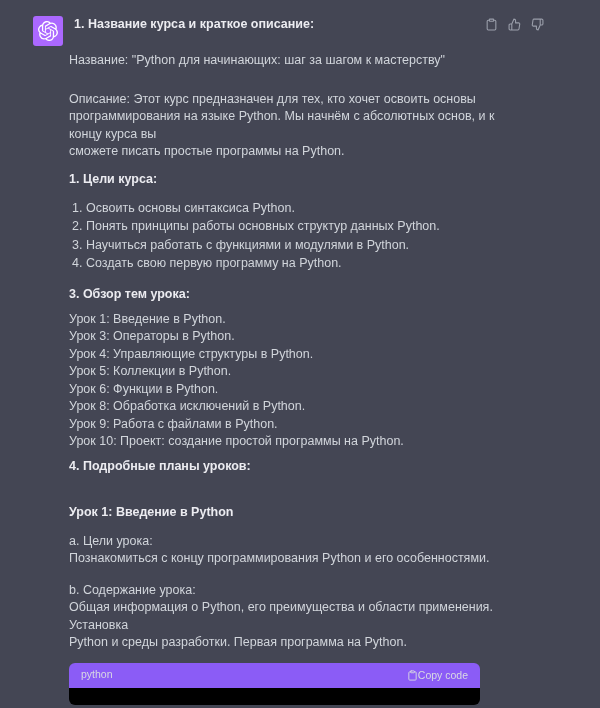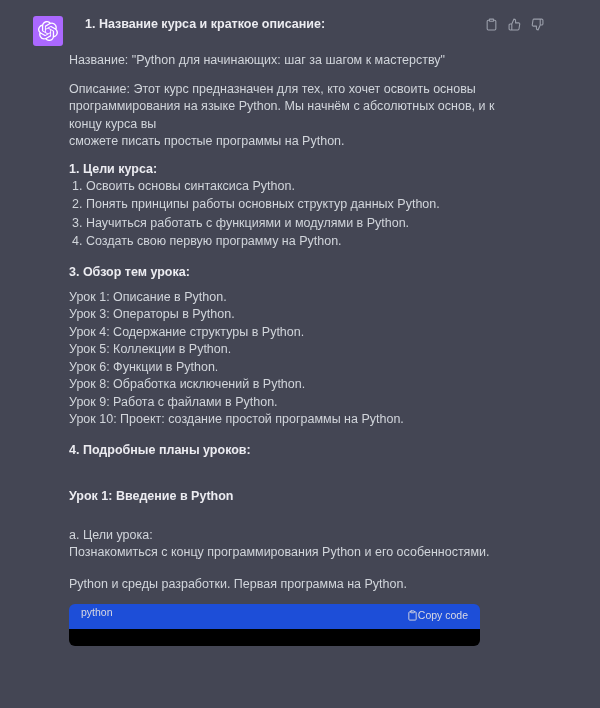--- a/index.html
+++ b/index.html
@@ -33,42 +33,42 @@
   }
   .actions svg { width: 13px; height: 13px; stroke: currentColor; fill: none;
     stroke-width: 2; stroke-linecap: round; stroke-linejoin: round; }
 
   .content { margin-left: 69px; padding-top: 16px; width: 432px; line-height: 17.5px; }
 
   .hd {
     font-weight: bold; color: #ececf1;
     margin: 0; line-height: 17px;
   }
-  .hd-first { margin-left: 16px; }
+  .hd-first { margin-left: 5px; }
   p { margin: 0; }
 
   .m-name  { margin-top: 19px; }
-  .m-desc  { margin-top: 11px; }
+  .m-desc  { margin-top: 21px; }
   .m-h2    { margin-top: 10px; }
-  .m-goals { margin: 0 0 0 0; padding-left: 17px; }
+  .m-goals { margin: 12px 0 0 0; padding-left: 17px; }
   .m-goals li { margin-bottom: 1px; }
   .m-h3    { margin-top: 13px; }
   .m-lessons { margin-top: 8px; }
-  .m-h4    { margin-top: 13px; }
+  .m-h4    { margin-top: 7px; }
   .m-h5    { margin-top: 29px; }
-  .m-ablock { margin-top: 22px; }
+  .m-ablock { margin-top: 12px; }
   .m-bblock { margin-top: 14px; }
 
   .codeblock {
     margin-top: 11px; width: 411px;
     border-radius: 6px; overflow: hidden;
   }
   .code-header {
-    height: 25px; background: #1d4ed8;
-    display: flex; align-items: flex-end; justify-content: space-between;
+    height: 25px; background: #8b5cf6;
+    display: flex; align-items: center; justify-content: space-between;
     padding: 8px 12px;
     font-size: 10.5px; color: #d9d9e3;
   }
   .copy-btn {
     display: flex; align-items: center; 
     background: none; border: none; padding: 0;
     color: #d9d9e3; font-size: 10.5px; cursor: pointer;
     font-family: "Liberation Sans", "DejaVu Sans", sans-serif;
   }
   .copy-btn svg { width: 11px; height: 11px; stroke: currentColor; fill: none;
@@ -128,40 +128,42 @@
     <ol class="m-goals">
       <li>Освоить основы синтаксиса Python.</li>
       <li>Понять принципы работы основных структур данных Python.</li>
       <li>Научиться работать с функциями и модулями в Python.</li>
       <li>Создать свою первую программу на Python.</li>
     </ol>
 
     <p class="hd m-h3">3. Обзор тем урока:</p>
 
     <div class="m-lessons">
-      <div>Урок 1: Описание в Python.</div>
+      <div>Урок 1: Введение в Python.</div>
       <div>Урок 3: Операторы в Python.</div>
-      <div>Урок 4: Содержание структуры в Python.</div>
+      <div>Урок 4: Управляющие структуры в Python.</div>
       <div>Урок 5: Коллекции в Python.</div>
       <div>Урок 6: Функции в Python.</div>
       <div>Урок 8: Обработка исключений в Python.</div>
       <div>Урок 9: Работа с файлами в Python.</div>
       <div>Урок 10: Проект: создание простой программы на Python.</div>
     </div>
 
     <p class="hd m-h4">4. Подробные планы уроков:</p>
 
     <p class="hd m-h5">Урок 1: Введение в Python</p>
 
     <div class="m-ablock">
       <div>a. Цели урока:</div>
       <div>Познакомиться с концу программирования Python и его особенностями.</div>
     </div>
 
     <div class="m-bblock">
+      <div>b. Содержание урока:</div>
+      <div>Общая информация о Python, его преимущества и области применения. Установка</div>
       <div>Python и среды разработки. Первая программа на Python.</div>
     </div>
 
     <div class="codeblock">
       <div class="code-header">
         <span>python</span>
         <button class="copy-btn">
           <svg viewBox="0 0 24 24">
             <path d="M16 4h2a2 2 0 0 1 2 2v14a2 2 0 0 1-2 2H6a2 2 0 0 1-2-2V6a2 2 0 0 1 2-2h2"></path>
             <rect x="8" y="2" width="8" height="4" rx="1" ry="1"></rect>

